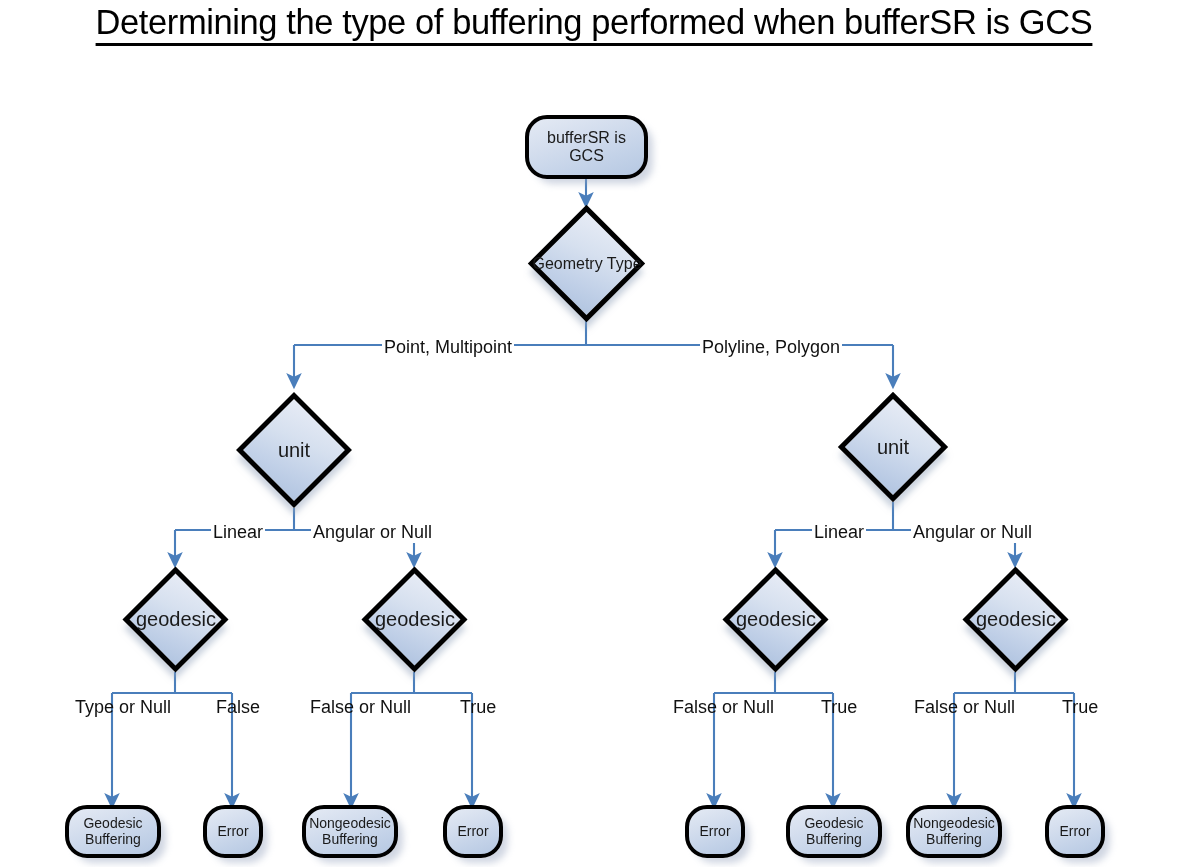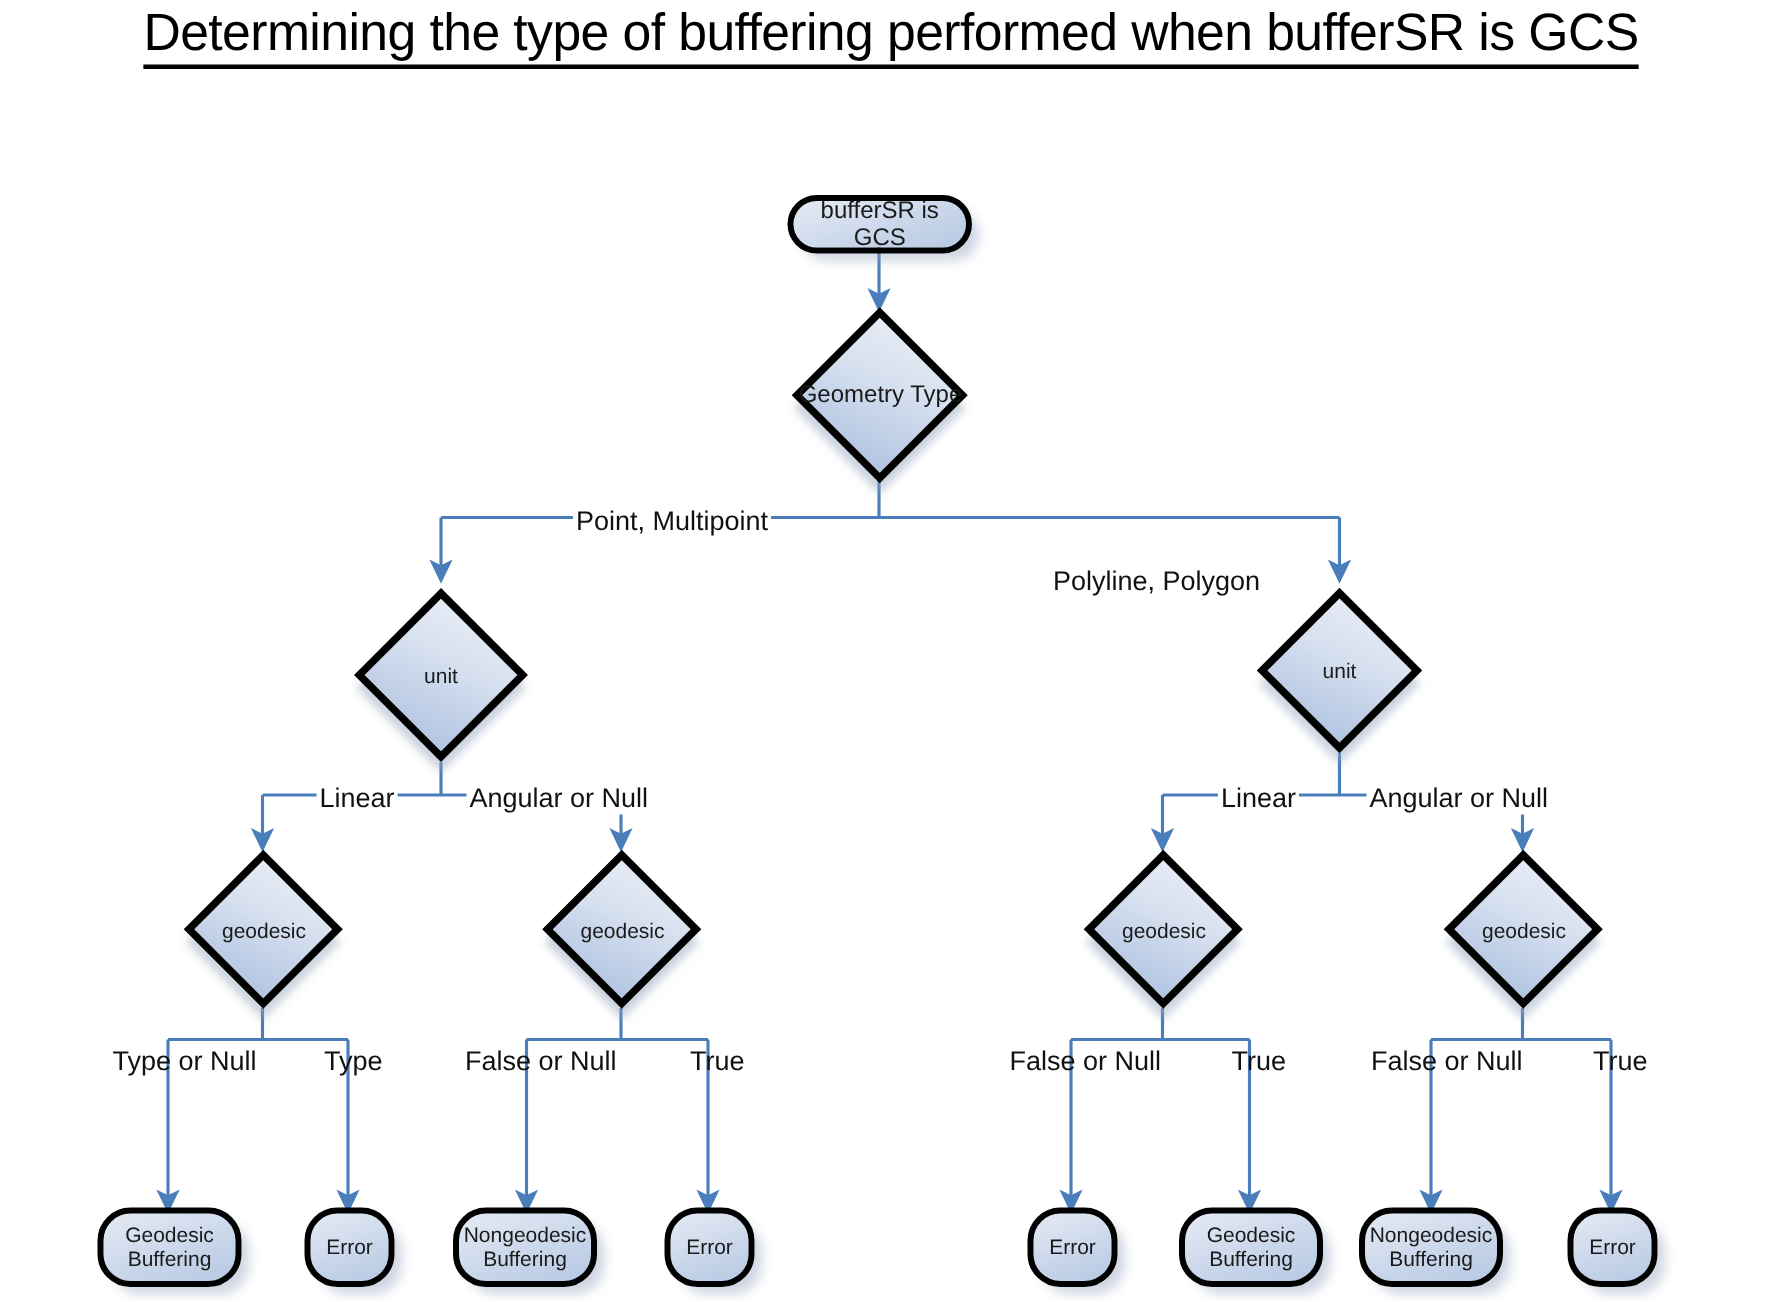--- a/index.html
+++ b/index.html
@@ -107,21 +107,21 @@
     background: #ffffff;
     padding: 0 2px;
     z-index: 4;
   }
   .edge-label.nobg {
     background: transparent;
   }
 
   .fs-start   { font-size: 16px; }
   .fs-diamond { font-size: 16px; }
-  .fs-small-diamond { font-size: 14px; text-align: center; }
+  .fs-small-diamond { font-size: 20px; text-align: center; }
   .fs-term    { font-size: 14px; }
 </style>
 </head>
 <body>
 
 <div id="chart-title">
   <span class="title-text">Determining the type of buffering performed when bufferSR is GCS</span>
 </div>
 
 <svg id="connectors" viewBox="0 0 1188 867" width="1188" height="867" xmlns="http://www.w3.org/2000/svg">
@@ -164,21 +164,21 @@
     <line x1="714" y1="693" x2="714" y2="801" marker-end="url(#arrowhead)"></line>
     <line x1="833" y1="693" x2="833" y2="801" marker-end="url(#arrowhead)"></line>
 
     <line x1="1015" y1="672" x2="1015" y2="693"></line>
     <line x1="954" y1="693" x2="1074" y2="693"></line>
     <line x1="954" y1="693" x2="954" y2="801" marker-end="url(#arrowhead)"></line>
     <line x1="1074" y1="693" x2="1074" y2="801" marker-end="url(#arrowhead)"></line>
   </g>
 </svg>
 
-<div class="node node-round fs-start" style="left:525px; top:130px; width:123px; height:39px;text-align:center;">
+<div class="node node-round fs-start" style="left:525px; top:115px; width:123px; height:64px;text-align:center;">
   <span>bufferSR is GCS</span>
 </div>
 
 <div class="diamond-wrap" style="left:545px; top:222px; width:83px; height:83px;">
   <div class="diamond-box"></div>
   <div class="diamond-label fs-diamond" style="width:150px; left:-33px;">Geometry Type</div>
 </div>
 
 <div class="diamond-wrap" style="left:253px; top:409px; width:82px; height:82px;">
   <div class="diamond-box"></div>
@@ -248,30 +248,30 @@
     <span>Nongeodesic</span><br>
     <span>Buffering</span>
   </span>
 </div>
 
 <div class="node node-round fs-term" style="left:1045px; top:805px; width:60px; height:53px;">
   <span>Error</span>
 </div>
 
 <div class="edge-label" style="left:382px; top:337px;">Point, Multipoint</div>
-<div class="edge-label" style="left:700px; top:337px;margin-top:40px;">Polyline, Polygon</div>
+<div class="edge-label" style="left:700px; top:337px;">Polyline, Polygon</div>
 
 <div class="edge-label" style="left:211px; top:522px;">Linear</div>
 <div class="edge-label" style="left:311px; top:522px;">Angular or Null</div>
 
 <div class="edge-label" style="left:812px; top:522px;">Linear</div>
 <div class="edge-label" style="left:911px; top:522px;">Angular or Null</div>
 
 <div class="edge-label nobg" style="left:73px; top:697px;">Type or Null</div>
-<div class="edge-label nobg" style="left:214px; top:697px;">Type</div>
+<div class="edge-label nobg" style="left:214px; top:697px;">False</div>
 
 <div class="edge-label nobg" style="left:308px; top:697px;">False or Null</div>
 <div class="edge-label nobg" style="left:458px; top:697px;">True</div>
 
 <div class="edge-label nobg" style="left:671px; top:697px;">False or Null</div>
 <div class="edge-label nobg" style="left:819px; top:697px;">True</div>
 
 <div class="edge-label nobg" style="left:912px; top:697px;">False or Null</div>
 <div class="edge-label nobg" style="left:1060px; top:697px;">True</div>
 

